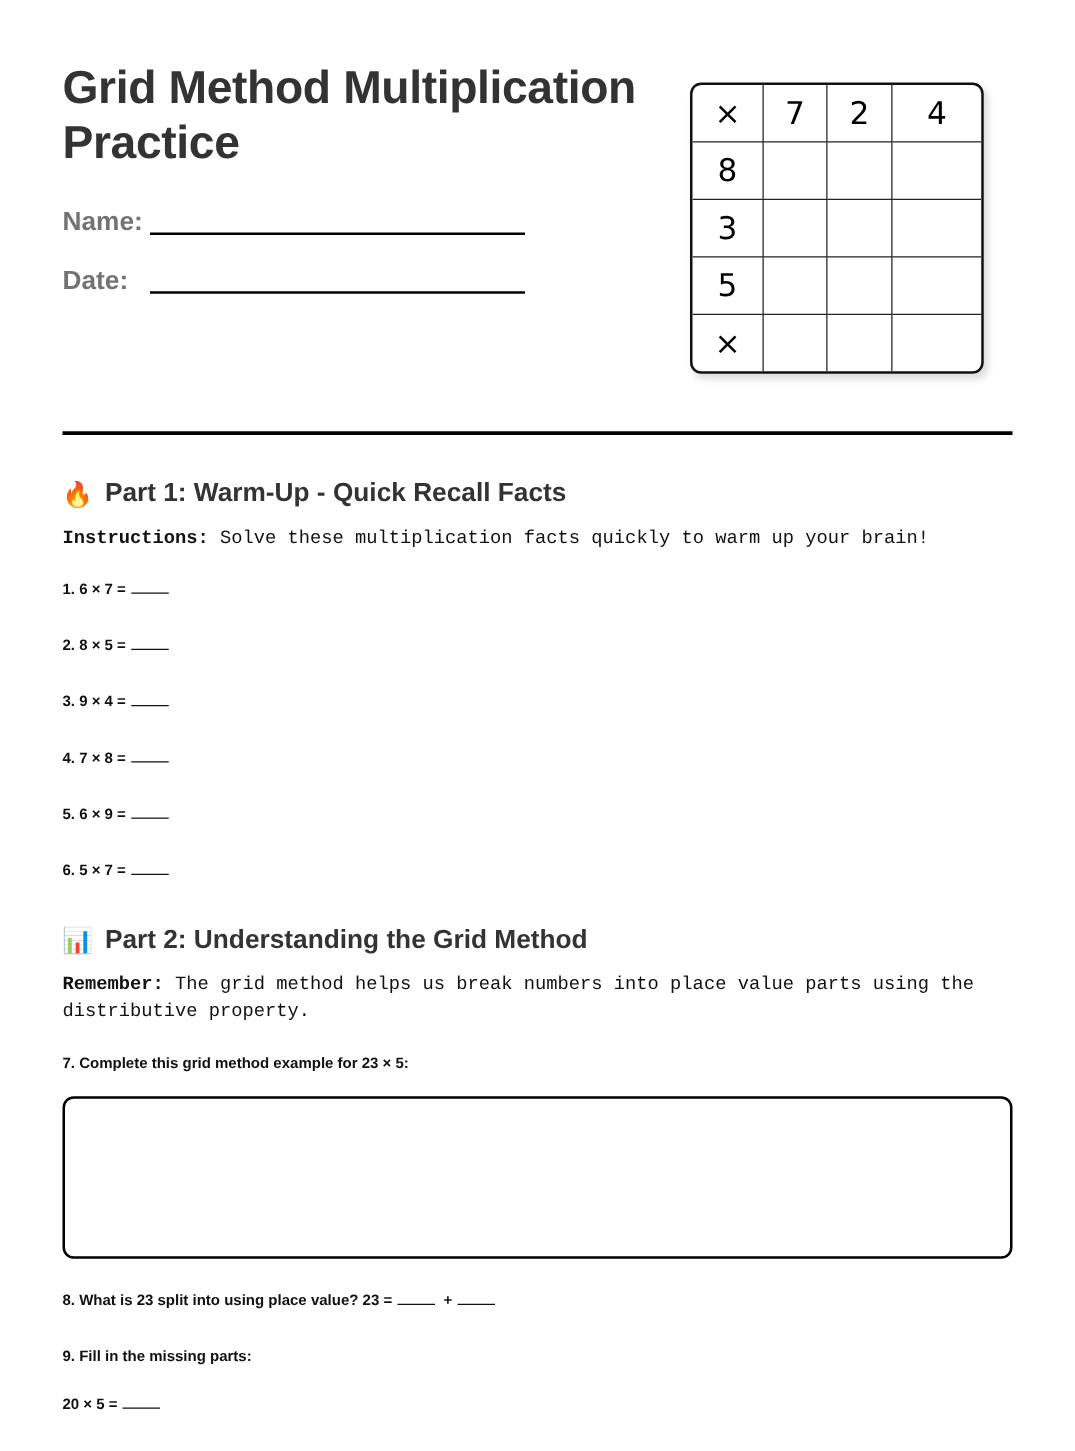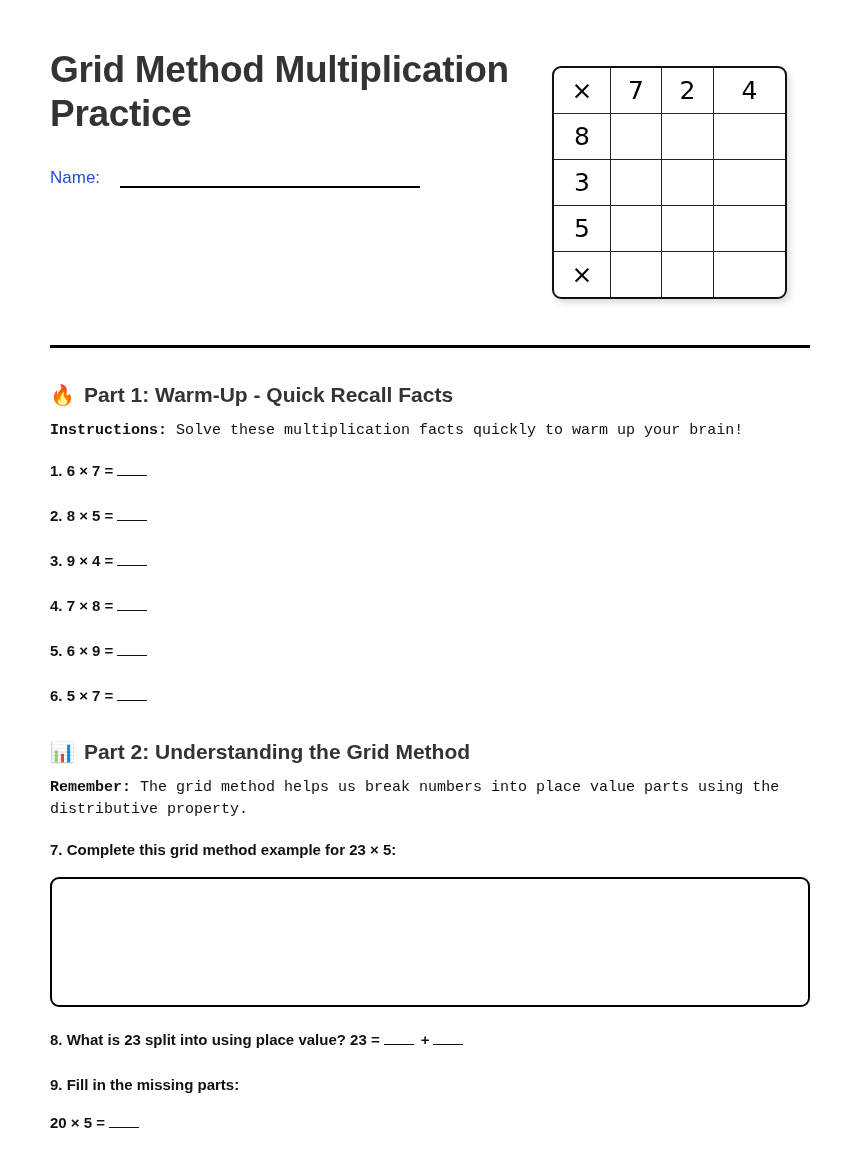--- a/index.html
+++ b/index.html
@@ -40,23 +40,23 @@
   .meta {
     margin-top: 22px;
   }
   .meta-row {
     display: flex;
     align-items: flex-end;
     height: 30px;
     margin-bottom: 17px;
   }
   .meta-label {
-    font-size: 17px;
-    font-weight: normal;
-    color: #1d4ed8;
+    font-size: 21px;
+    font-weight: bold;
+    color: #737373;
     width: 70px;
     line-height: 20px;
   }
   .meta-line {
     width: 300px;
     border-bottom: 2px solid #000000;
     height: 18px;
     margin-left: 0px;
   }
 
@@ -132,21 +132,21 @@
     font-size: 15px;
     color: #111111;
     padding: 0 50px;
     margin: 0 0 18px 0;
     line-height: 22px;
     font-family: Liberation Mono, monospace;
   }
   .instr b { font-weight: bold; }
 
   .q {
-    font-size: 15px;
+    font-size: 12px;
     font-weight: bold;
     color: #111111;
     padding: 0 50px;
     line-height: 22px;
     margin: 0 0 23px 0;
   }
   .q.plain { font-weight: bold; }
   .q.tight { margin-bottom: 16px; }
   .blank {
     display: inline-block;
@@ -174,20 +174,24 @@
 <div class="page">
 
   <div class="header">
     <h1 class="title">Grid Method Multiplication Practice</h1>
 
     <div class="meta">
       <div class="meta-row">
         <span class="meta-label">Name:</span>
         <span class="meta-line"></span>
       </div>
+      <div class="meta-row">
+        <span class="meta-label">Date:</span>
+        <span class="meta-line"></span>
+      </div>
     </div>
   </div>
 
   <div class="grid-wrap">
     <table class="grid">
       <tbody>
           <tr>
         <td class="c0">×</td>
         <td class="c1">7</td>
         <td class="c2">2</td>

